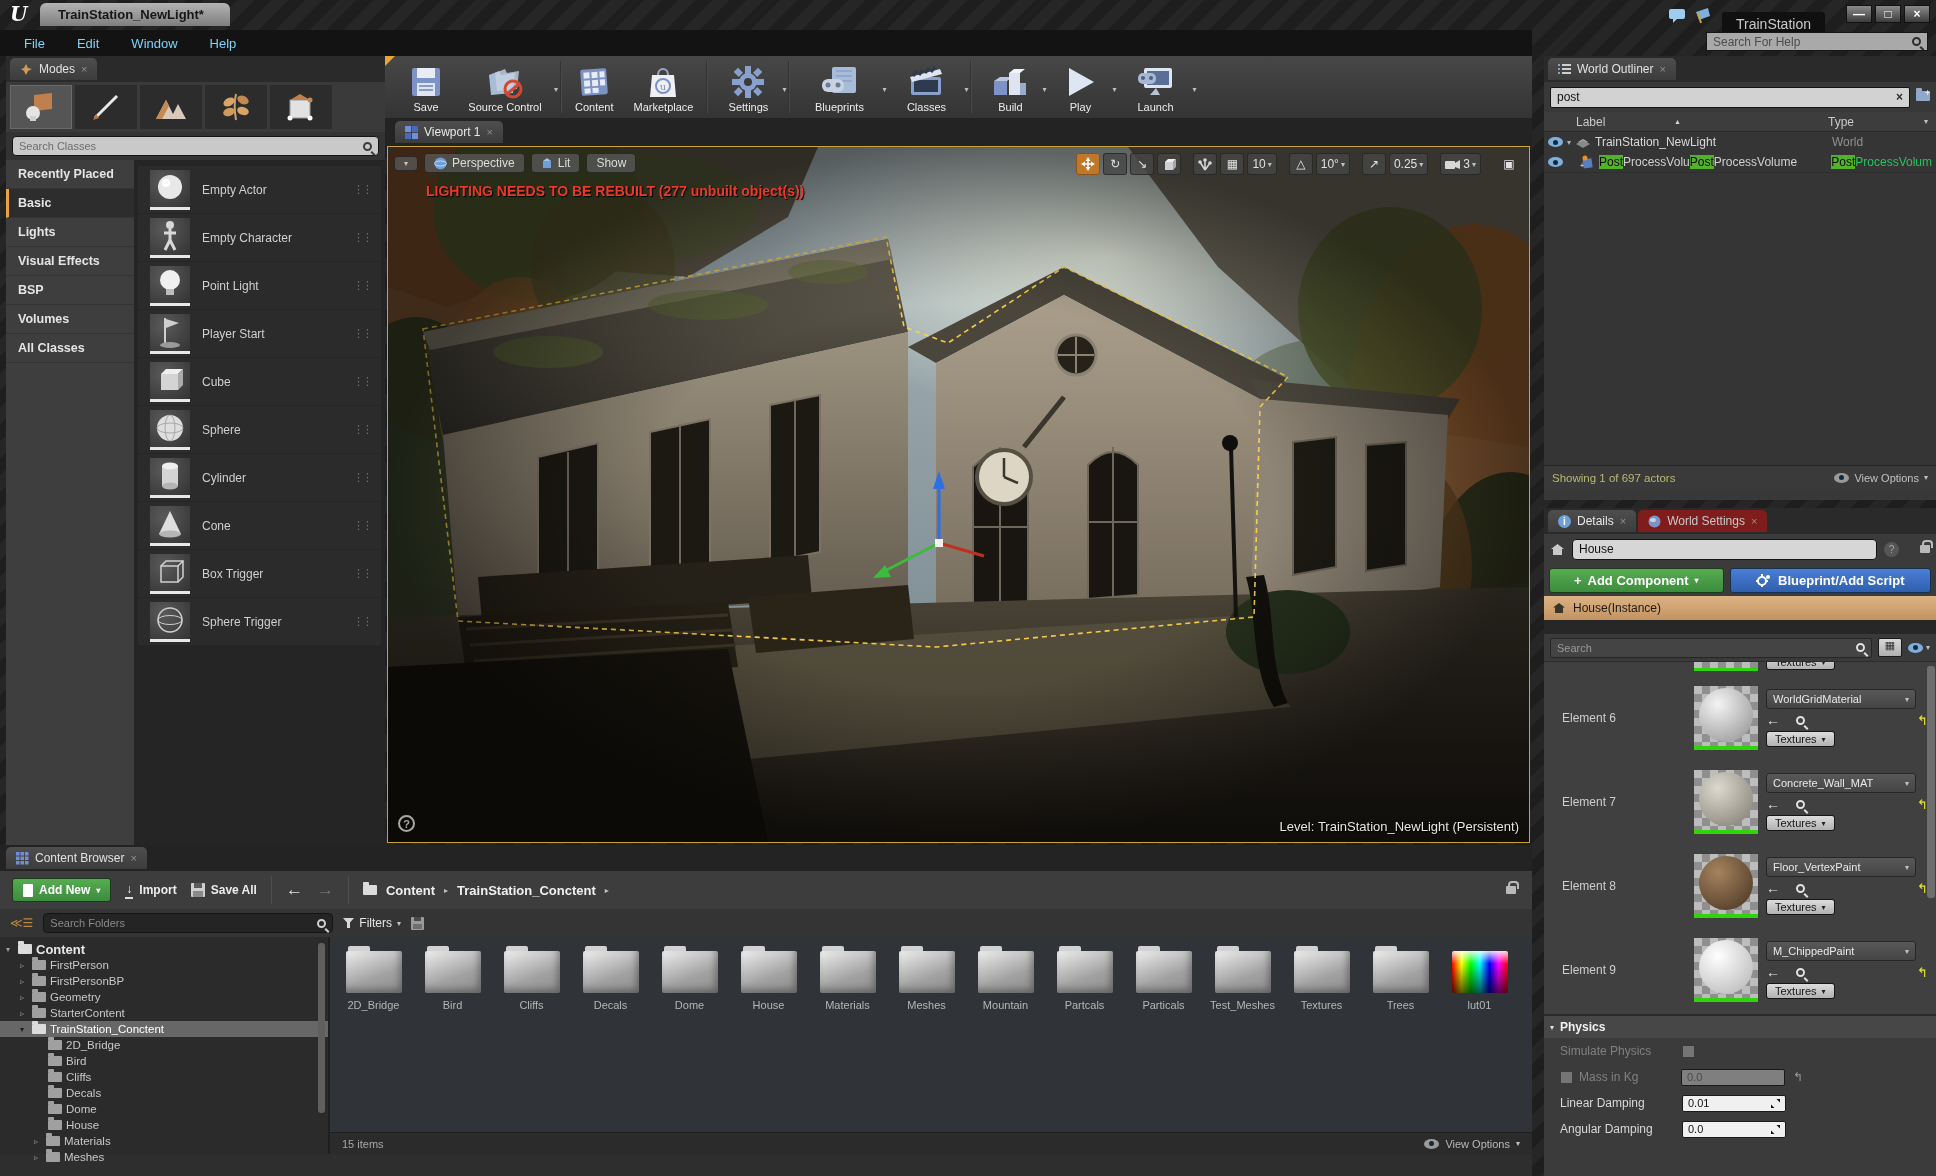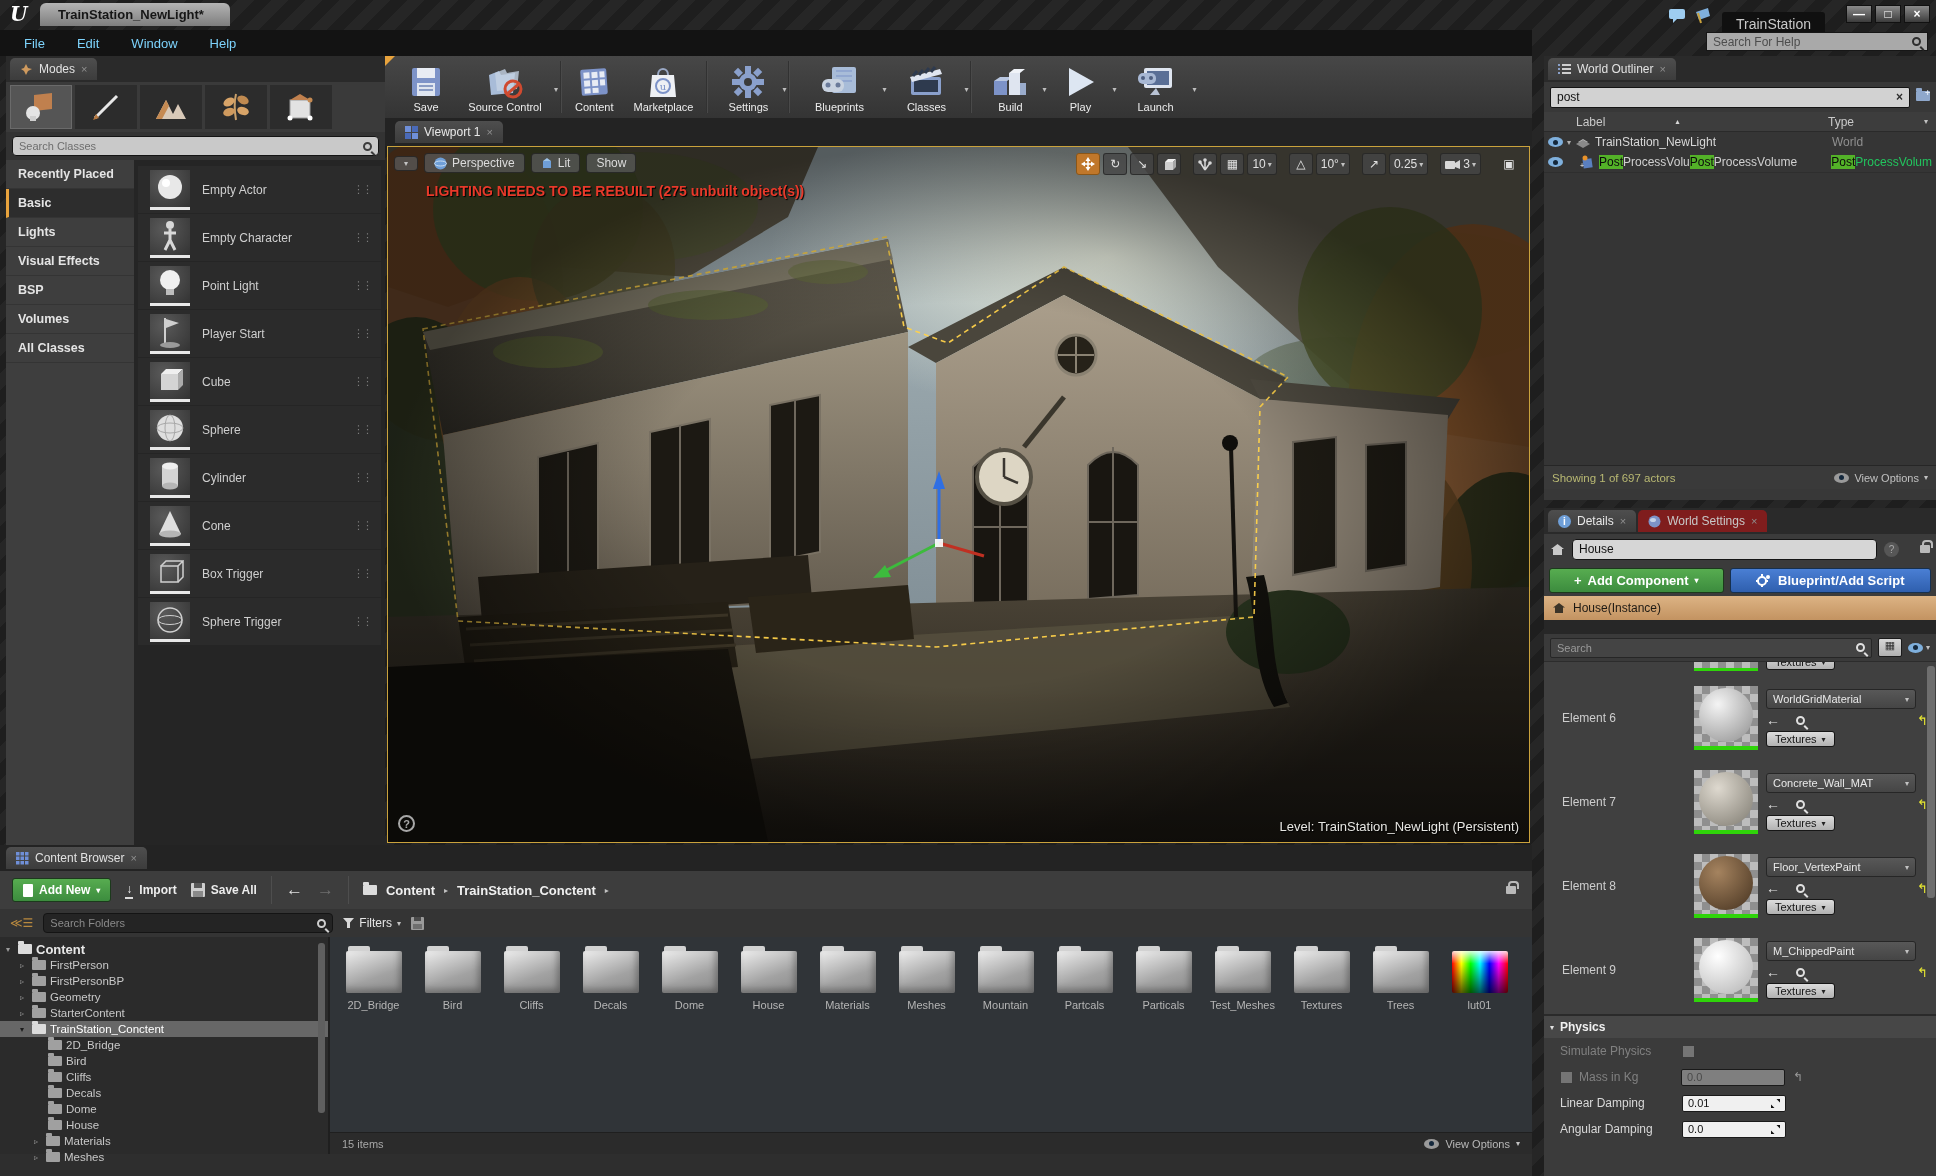--- a/index.html
+++ b/index.html
@@ -562,21 +562,21 @@
       <svg width="12" height="12">
           <rect x="2" y="4" width="8" height="7" fill="#6f9fd8"></rect>
           <path d="M2,4 L6,1 L10,4 Z" fill="#9ec4e8"></path>
         </svg>
       <span>Lit</span>
     </div>
     <div class="vp-btn">
         <span>Show</span>
       </div>
   </div>
-  <div class="r" style="left:38px;top:36px;color:#e8392a;font-weight:bold;font-size:14px;text-shadow:1px 1px 1px #000;">LIGHTING NEEDS TO BE REBUILT (275 unbuilt object(s))</div>
+  <div class="r" style="left:38px;top:36px;color:#e8392a;font-weight:bold;font-size:14px;text-shadow:1px 1px 1px #000;">LIGHTING NEEDS TO BE REBUILT (277 unbuilt object(s))</div>
 
   <div class="r flex" style="right:8px;top:6px;gap:3px;">
     <div class="vp-ico" style="background:#c0772a;border-color:#8a5618;">
       <svg width="14" height="14">
           <path d="M7,0 L9.5,4 H4.5 Z M7,14 L9.5,10 H4.5 Z M0,7 L4,4.5 V9.5 Z M14,7 L10,4.5 V9.5 Z" fill="#fff"></path>
           <path d="M7,3 V11 M3,7 H11" stroke="#fff" stroke-width="1.5"></path>
         </svg>
     </div>
     <div class="vp-ico">↻</div>
     <div class="vp-ico">↘</div>

